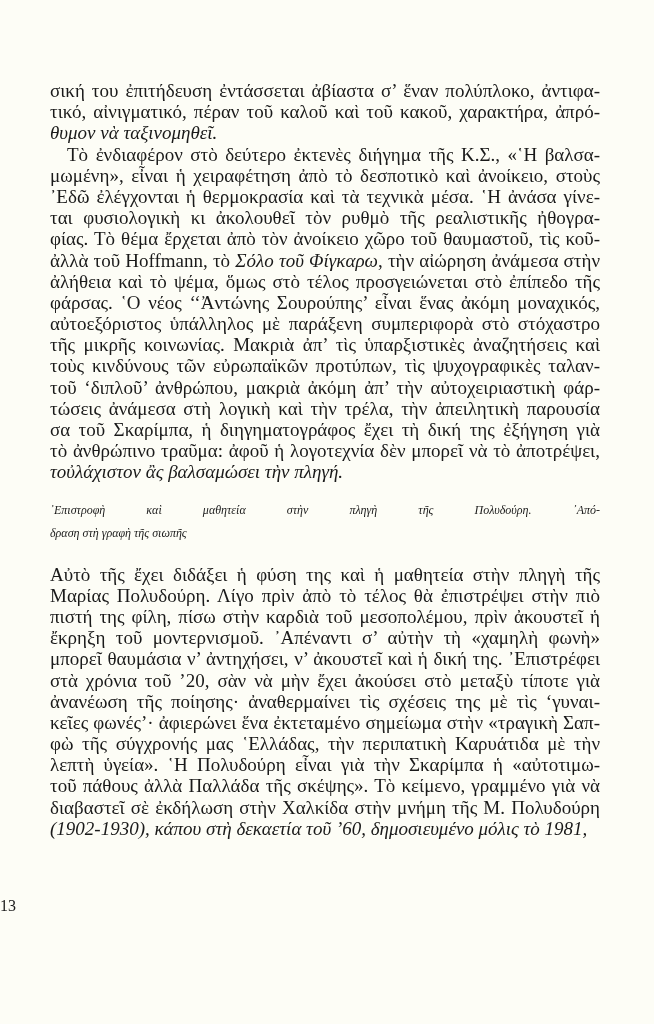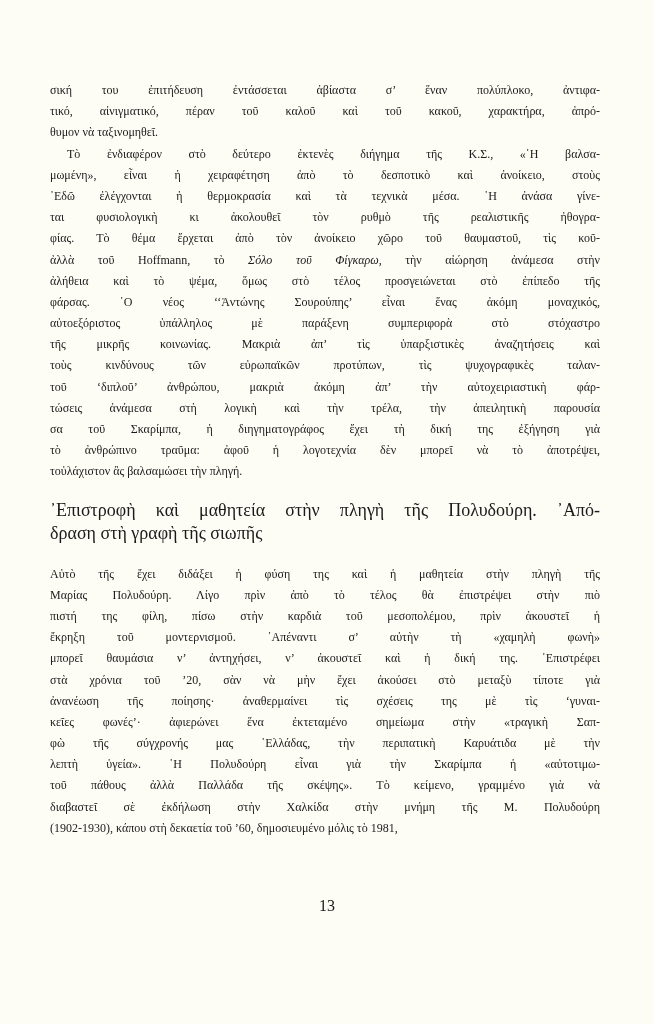--- a/index.html
+++ b/index.html
@@ -12,44 +12,44 @@
       overflow: hidden;
     }
     .page {
       position: absolute;
       left: 50px;
       top: 80px;
       width: 550px;
     }
     .line {
       display: block;
-      font-size: 12px;
+      font-size: 19px;
       line-height: 21.2px;
       height: 21.2px;
       white-space: nowrap;
       text-align: justify;
       text-align-last: justify;
     }
-    .line.last { text-align-last: left; }
+    .line.last { text-align-last: left; font-style: italic; }
     .indent { text-indent: 17px; }
     .heading {
       margin-top: 16px;
       margin-bottom: 19px;
     }
     .heading .line {
-      font-size: 18px;
+      font-style: italic;
+      font-size: 12px;
       line-height: 23px;
       height: 23px;
     }
     i { }
     .page-number {
       position: absolute;
       left: 0; width: 654px;
       top: 897px;
-      text-align: center;
       font-size: 16px;
     }
   </style>
 </head>
 <body>
 
 <div class="page">
 
   <div>
     <span class="line">σική του ἐπιτήδευση ἐντάσσεται ἀβίαστα σ’ ἕναν πολύπλοκο, ἀντιφα-</span>

